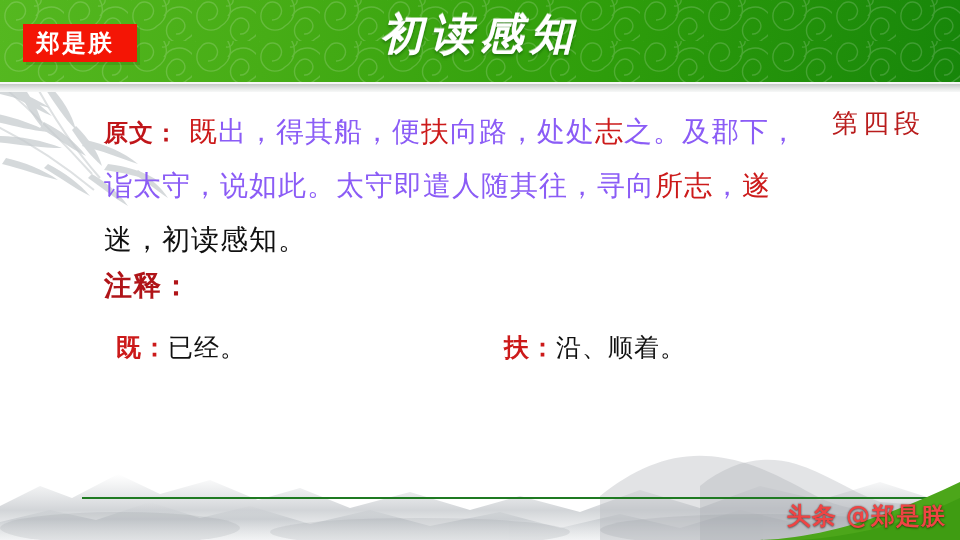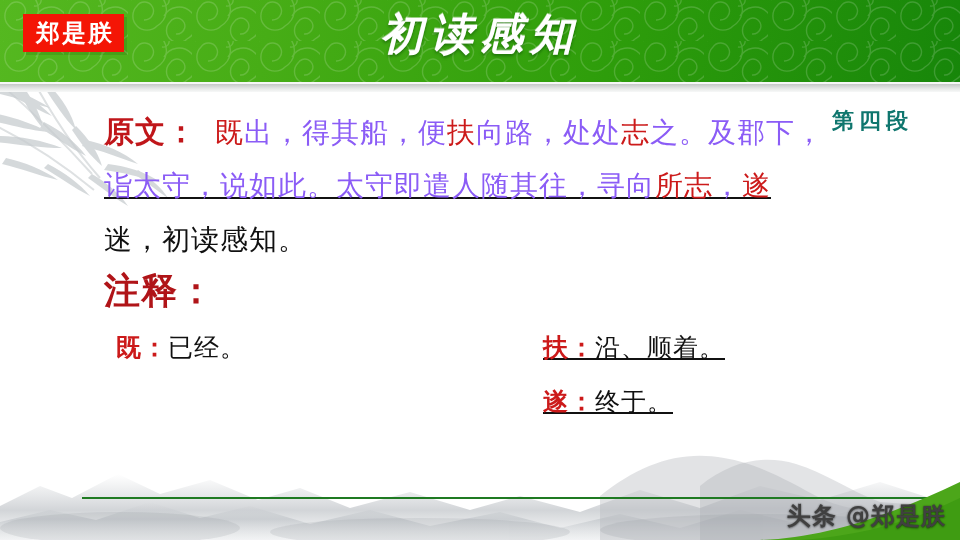--- a/index.html
+++ b/index.html
@@ -40,92 +40,92 @@
     display:flex;align-items:center;justify-content:center;
     color:#ffffff;
     font-family:"DejaVu Serif","Liberation Serif",serif;
     font-size:43px;font-style:italic;font-weight:700;
     letter-spacing:7px;
     text-shadow:0 2px 3px rgba(0,60,0,.45), 0 -1px 0 rgba(255,255,255,.5);
     white-space:nowrap;
   }
 
   .logo-badge{
-    position:absolute;left:23px;top:14px;
+    position:absolute;left:23px;top:24px;
     background:#f41505;
-    padding:6px 10px 7px 13px;
+    padding:6px 23px 7px 13px;
     color:#ffffff;
     font-family:"DejaVu Serif","Liberation Serif",serif;
     font-weight:700;font-size:24px;letter-spacing:2px;
     box-shadow:3px 3px 0 rgba(0,0,0,.10);
     line-height:1.05;
     white-space:nowrap;
   }
 
   
   .content{position:absolute;left:0;top:92px;width:960px;height:400px;}
 
   .para{
     position:absolute;left:104px;width:800px;
     font-family:"DejaVu Serif","Liberation Serif",serif;
     font-size:28px;line-height:54px;color:#111111;
     letter-spacing:1px;white-space:nowrap;
   }
   .para.l1{top:13px;}
-  .para.l2{top:67px;text-decoration:underline;}
+  .para.l2{top:67px;}
   .para.l3{top:121px;}
 
   .lbl-yuanwen{
-    color:#c0161a;font-weight:700;font-size:30px;
+    color:#c0161a;font-weight:700;font-size:24px;
     font-family:Liberation Sans, sans-serif;
-    letter-spacing:1px;margin-right:18px;
+    letter-spacing:1px;margin-right:10px;
   }
   .rd{color:#cc1a1a;}
   .bk{color:#8b5cf6;}
 
   .seg-badge{
     position:absolute;left:832px;top:14px;
     font-family:"DejaVu Serif","Liberation Serif",serif;
-    font-size:22px;font-weight:700;color:#0f766e;
+    font-size:26px;font-weight:400;color:#b91c1c;
     letter-spacing:5px;white-space:nowrap;
   }
 
   .lbl-zhushi{
     position:absolute;left:104px;top:175px;
-    color:#b01418;font-weight:700;font-size:36px;
+    color:#b01418;font-weight:700;font-size:28px;
     font-family:"DejaVu Sans","Liberation Sans",sans-serif;
     letter-spacing:1px;white-space:nowrap;
   }
 
   .notes{position:absolute;left:0;top:232px;width:960px;padding-left:8px;}
   .note-row{position:relative;height:54px;}
   .note{
     position:absolute;top:0;
     font-family:"DejaVu Serif","Liberation Serif",serif;
     font-size:25px;line-height:48px;color:#111;white-space:nowrap;letter-spacing:1px;
   }
   .note.col-a{left:108px;}
-  .note.col-b{left:535px;text-decoration:underline;}
+  .note.col-b{left:496px;}
   .note .term{color:#cc1a1a;font-weight:700;}
   .note .colon{color:#cc1a1a;font-weight:700;}
   .note .gloss{color:#111111;}
 
   
   .footer-line{
     position:absolute;left:82px;top:497px;width:878px;height:2px;
     background:#1f7a22;
   }
   .corner-green{
     position:absolute;right:0;bottom:0;width:200px;height:60px;overflow:hidden;pointer-events:none;
   }
   .corner-green svg{display:block;}
   .watermark{
     position:absolute;right:14px;bottom:8px;
     font-family:"DejaVu Sans","Liberation Sans",sans-serif;
-    font-size:24px;font-weight:700;color:#404040;
+    font-size:24px;font-weight:700;color:#ef4444;
     text-shadow:0 1px 2px rgba(0,0,0,.35), 0 0 2px rgba(0,0,0,.45);
     letter-spacing:1px;white-space:nowrap;
   }
 </style>
 </head>
 <body>
 
 <div class="slide">
 
   <div class="bamboo">
@@ -224,23 +224,20 @@
         <div class="note col-a">
           <span class="term">既</span><span class="colon">：</span><span class="gloss">已经。</span>
         </div>
         <div class="note col-b">
           <span class="term">扶</span><span class="colon">：</span><span class="gloss">沿、顺着。</span>
         </div>
       </div>
 
 
       <div class="note-row">
-        <div class="note col-b">
-          <span class="term">遂</span><span class="colon">：</span><span class="gloss">终于。</span>
-        </div>
       </div>
 
     </div>
   </div>
 
   <div class="footer-line"></div>
 
   <div class="corner-green">
     <svg width="200" height="60" viewBox="0 0 200 60">
       <path d="M0 60 C60 58 120 40 200 2 L200 60 Z" fill="#4ca61a"></path>

